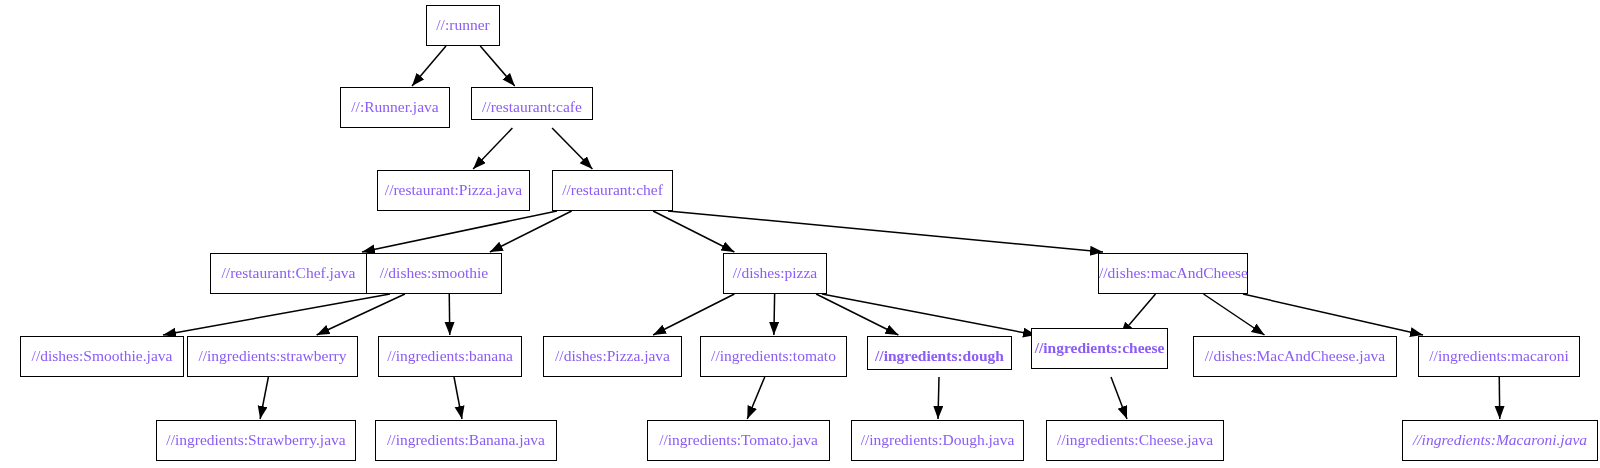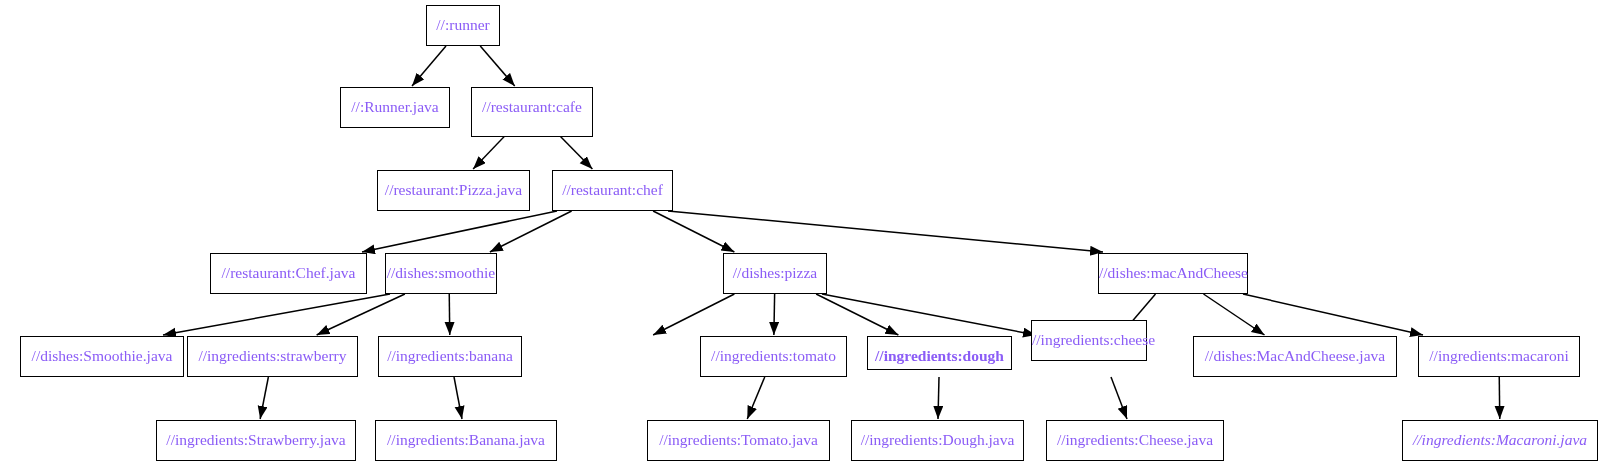--- a/index.html
+++ b/index.html
@@ -77,33 +77,34 @@
         <line x1="1243" y1="294" x2="1423" y2="335" marker-end="url(#arrow)"></line>
         <line x1="764.75" y1="377" x2="747.25" y2="419" marker-end="url(#arrow)"></line>
         <line x1="939" y1="377" x2="938" y2="419" marker-end="url(#arrow)"></line>
         <line x1="1111" y1="377" x2="1127" y2="419" marker-end="url(#arrow)"></line>
         <line x1="1499.25" y1="377" x2="1499.75" y2="419" marker-end="url(#arrow)"></line>
       </g>
   </svg>
 
 <div class="node" style="left: 426px; top: 5px; width: 74px; height: 41px;">//:runner</div>
     <div class="node" style="left: 340px; top: 87px; width: 110px; height: 41px;">//:Runner.java</div>
-    <div class="node" style="left: 471px; top: 87px; width: 122px; height: 50px;">//restaurant:cafe</div>
+    <div class="node" style="left: 471px; top: 87px; width: 122px; height: 33px;">//restaurant:cafe</div>
     <div class="node" style="left: 377px; top: 170px; width: 153px; height: 41px;">//restaurant:Pizza.java</div>
     <div class="node" style="left: 552px; top: 170px; width: 121px; height: 41px;">//restaurant:chef</div>
     <div class="node" style="left: 210px; top: 253px; width: 157px; height: 41px;">//restaurant:Chef.java</div>
-    <div class="node" style="left: 385px; top: 253px; width: 112px; height: 41px;">//dishes:smoothie</div>
+    <div class="node" style="left: 366px; top: 253px; width: 136px; height: 41px;">//dishes:smoothie</div>
     <div class="node" style="left: 723px; top: 253px; width: 104px; height: 41px;">//dishes:pizza</div>
     <div class="node" style="left: 1098px; top: 253px; width: 150px; height: 41px;">//dishes:macAndCheese</div>
     <div class="node" style="left: 20px; top: 336px; width: 164px; height: 41px;">//dishes:Smoothie.java</div>
     <div class="node" style="left: 187px; top: 336px; width: 171px; height: 41px;">//ingredients:strawberry</div>
     <div class="node" style="left: 378px; top: 336px; width: 144px; height: 41px;">//ingredients:banana</div>
+    <div class="node" style="left: 543px; top: 336px; width: 139px; height: 41px;">//dishes:Pizza.java</div>
     <div class="node" style="left: 700px; top: 336px; width: 147px; height: 41px;">//ingredients:tomato</div>
     <div class="node" style="left: 867px; top: 336px; width: 145px; height: 34px; font-weight: bold;">//ingredients:dough</div>
-    <div class="node" style="left: 1031px; top: 320px; width: 116px; height: 41px;">//ingredients:cheese</div>
+    <div class="node" style="left: 1031px; top: 328px; width: 137px; height: 41px; font-weight: bold;">//ingredients:cheese</div>
     <div class="node" style="left: 1193px; top: 336px; width: 204px; height: 41px;">//dishes:MacAndCheese.java</div>
     <div class="node" style="left: 1418px; top: 336px; width: 162px; height: 41px;">//ingredients:macaroni</div>
     <div class="node" style="left: 156px; top: 420px; width: 200px; height: 41px;">//ingredients:Strawberry.java</div>
     <div class="node" style="left: 375px; top: 420px; width: 182px; height: 41px;">//ingredients:Banana.java</div>
     <div class="node" style="left: 647px; top: 420px; width: 183px; height: 41px;">//ingredients:Tomato.java</div>
     <div class="node" style="left: 851px; top: 420px; width: 173px; height: 41px;">//ingredients:Dough.java</div>
     <div class="node" style="left: 1046px; top: 420px; width: 178px; height: 41px;">//ingredients:Cheese.java</div>
     <div class="node" style="left: 1402px; top: 420px; width: 196px; height: 41px; font-style: italic;">//ingredients:Macaroni.java</div>
   </div>
 

